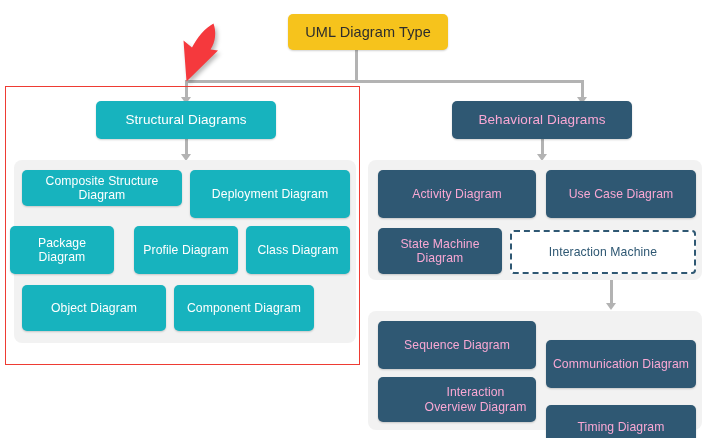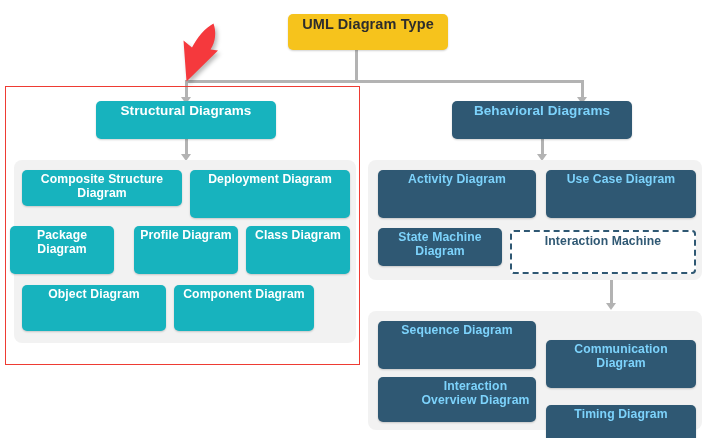--- a/index.html
+++ b/index.html
@@ -16,44 +16,44 @@
     height: 438px;
     background: #ffffff;
     overflow: hidden;
   }
 
   
   .node {
     position: absolute;
     box-sizing: border-box;
     display: flex;
-    align-items: flex-start;
+    align-items: center;
     justify-content: center;
     text-align: center;
     border-radius: 5px;
-    font-weight: bold;
+    font-weight: normal;
     line-height: 1.15;
     letter-spacing: 0.1px;
     padding: 2px 6px;
     box-shadow: 0 1px 2px rgba(0,0,0,0.18);
   }
   .node span { display: block; width: 100%; }
 
   .root-node {
     background: #F6C31C;
     color: #2d2d2d;
     font-size: 14.5px;
   }
   .teal {
     background: #17B3BE;
     color: #ffffff;
   }
   .navy {
     background: #2F5873;
-    color: #7dd3fc;
+    color: #f9a8d4;
   }
   .dashed-node {
     background: #ffffff;
     color: #2F5873;
     border: 2px dashed #2F5873;
     box-shadow: none;
     border-radius: 4px;
   }
 
   .branch-head { font-size: 13.5px; }
@@ -161,21 +161,21 @@
     <span>Behavioral Diagrams</span>
   </div>
 
   <div class="node navy leaf" style="left:378px; top:170px; width:158px; height:48px;">
     <span>Activity Diagram</span>
   </div>
   <div class="node navy leaf" style="left:546px; top:170px; width:150px; height:48px;">
     <span>Use Case Diagram</span>
   </div>
 
-  <div class="node navy leaf" style="left:378px; top:228px; width:124px; height:38px;">
+  <div class="node navy leaf" style="left:378px; top:228px; width:124px; height:46px;">
     <span>State Machine Diagram</span>
   </div>
   <div class="node dashed-node leaf" style="left:510px; top:230px; width:186px; height:44px;">
     <span>Interaction Machine</span>
   </div>
 
   <div class="panel" style="left:368px; top:311px; width:334px; height:119px;"></div>
 
   <div class="node navy leaf" style="left:378px; top:321px; width:158px; height:48px;">
     <span>Sequence Diagram</span>

